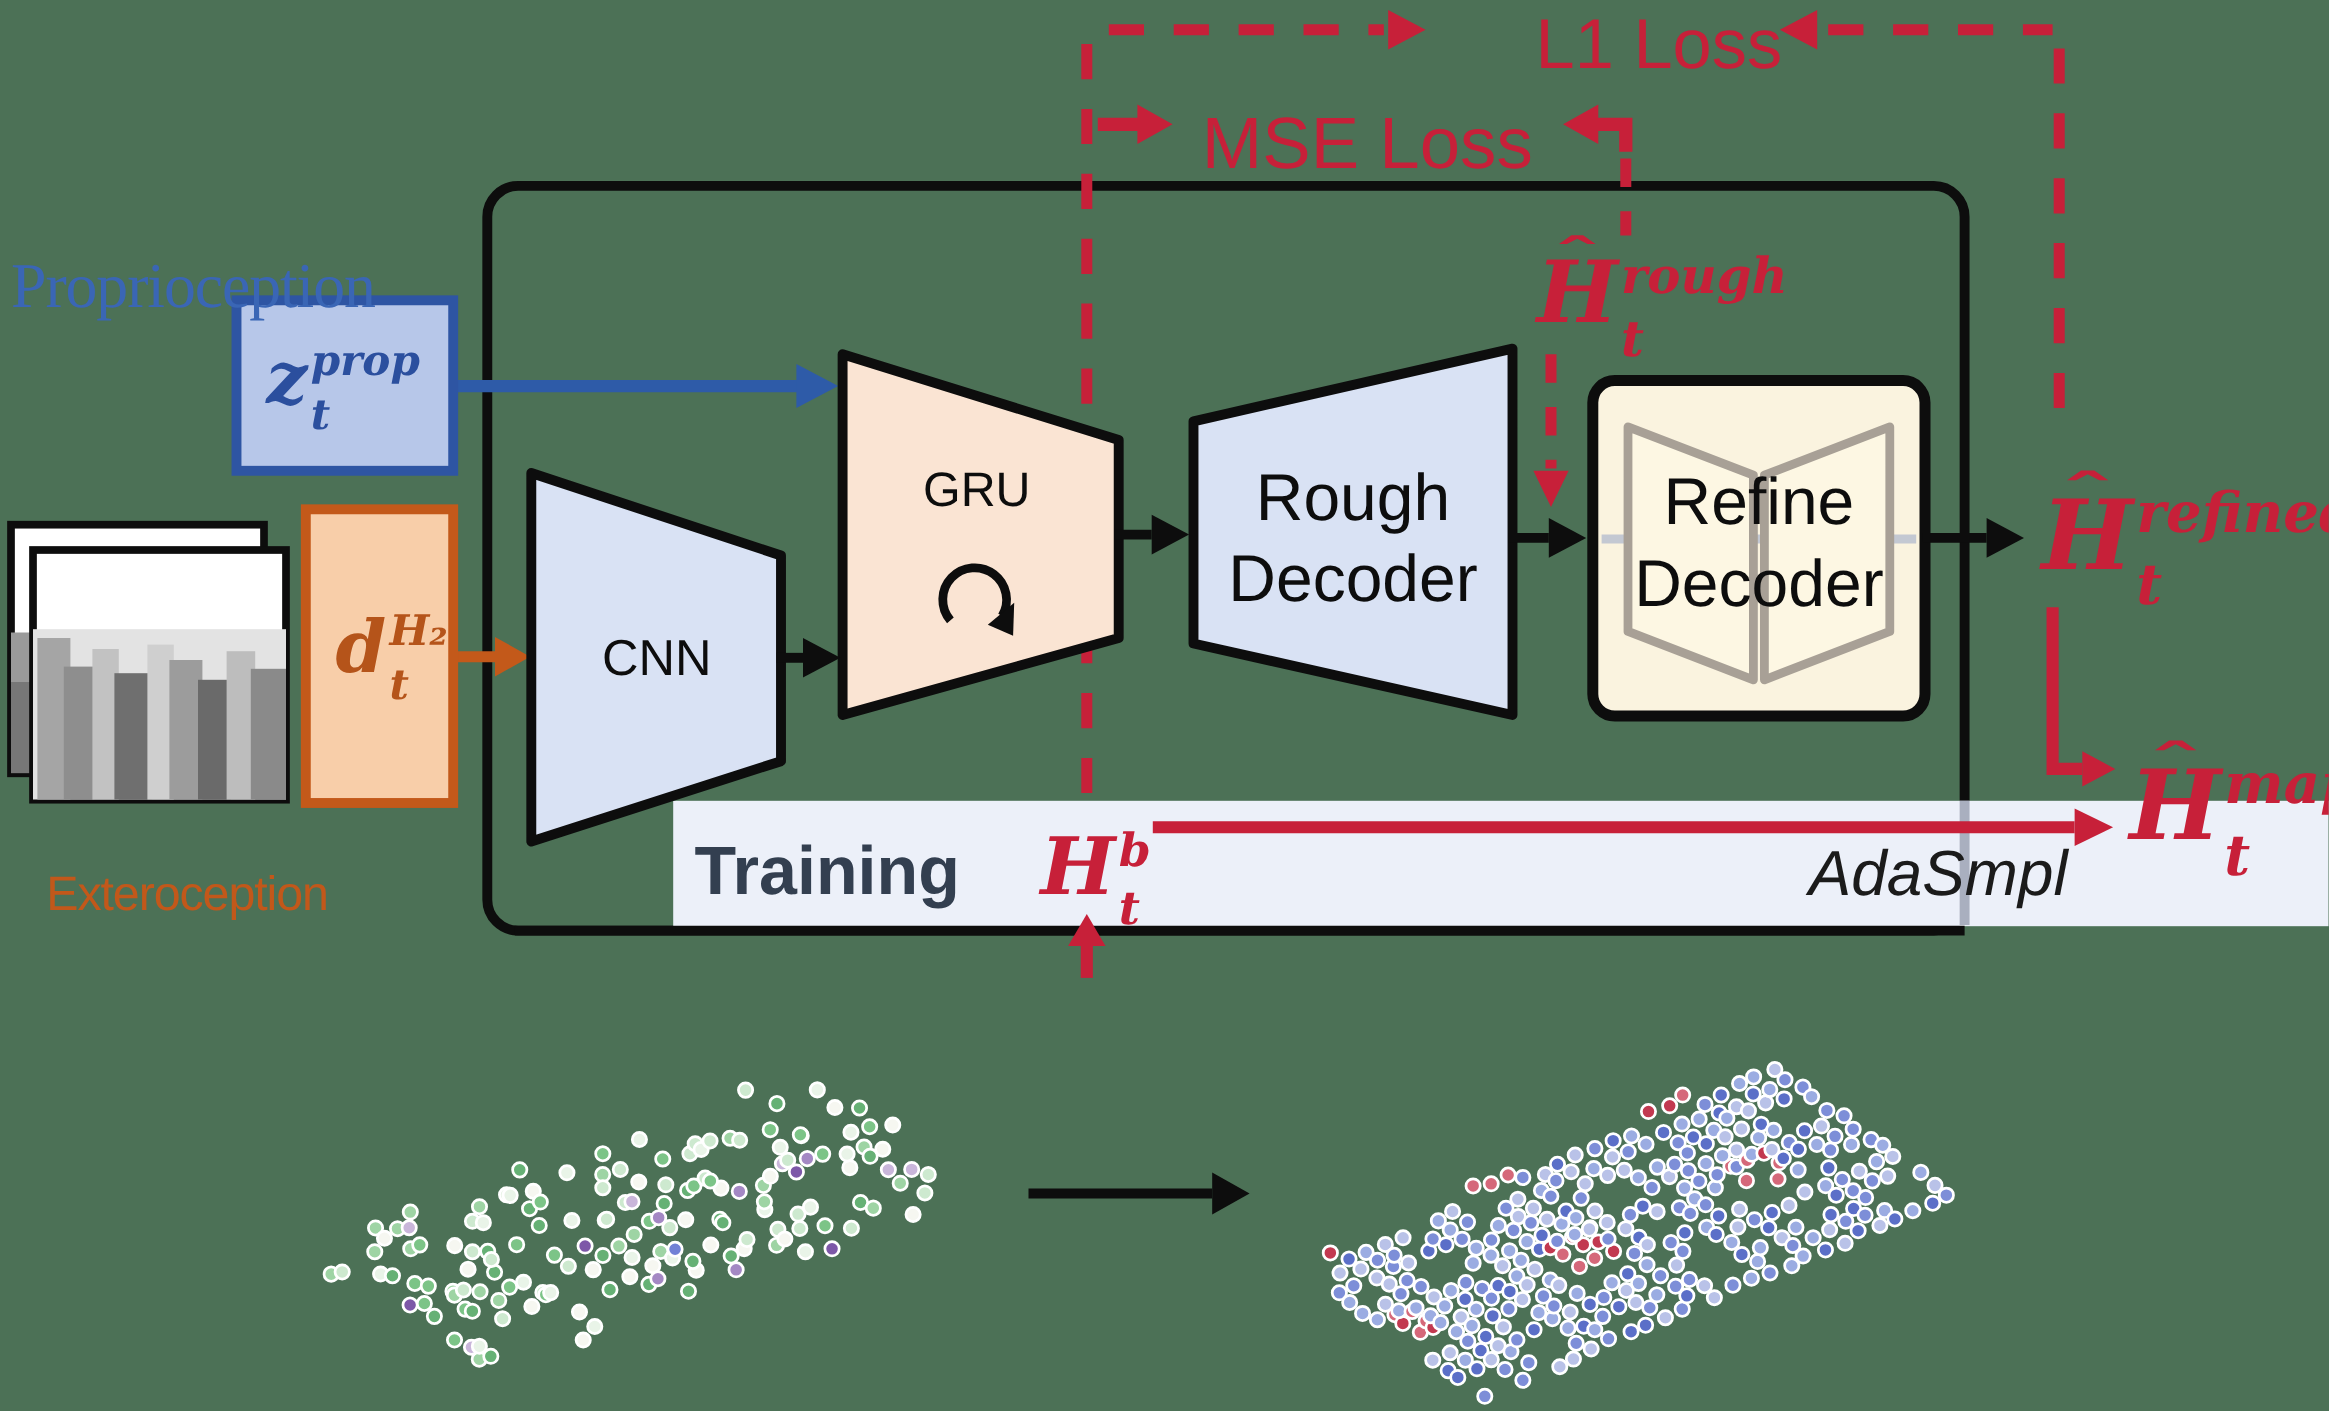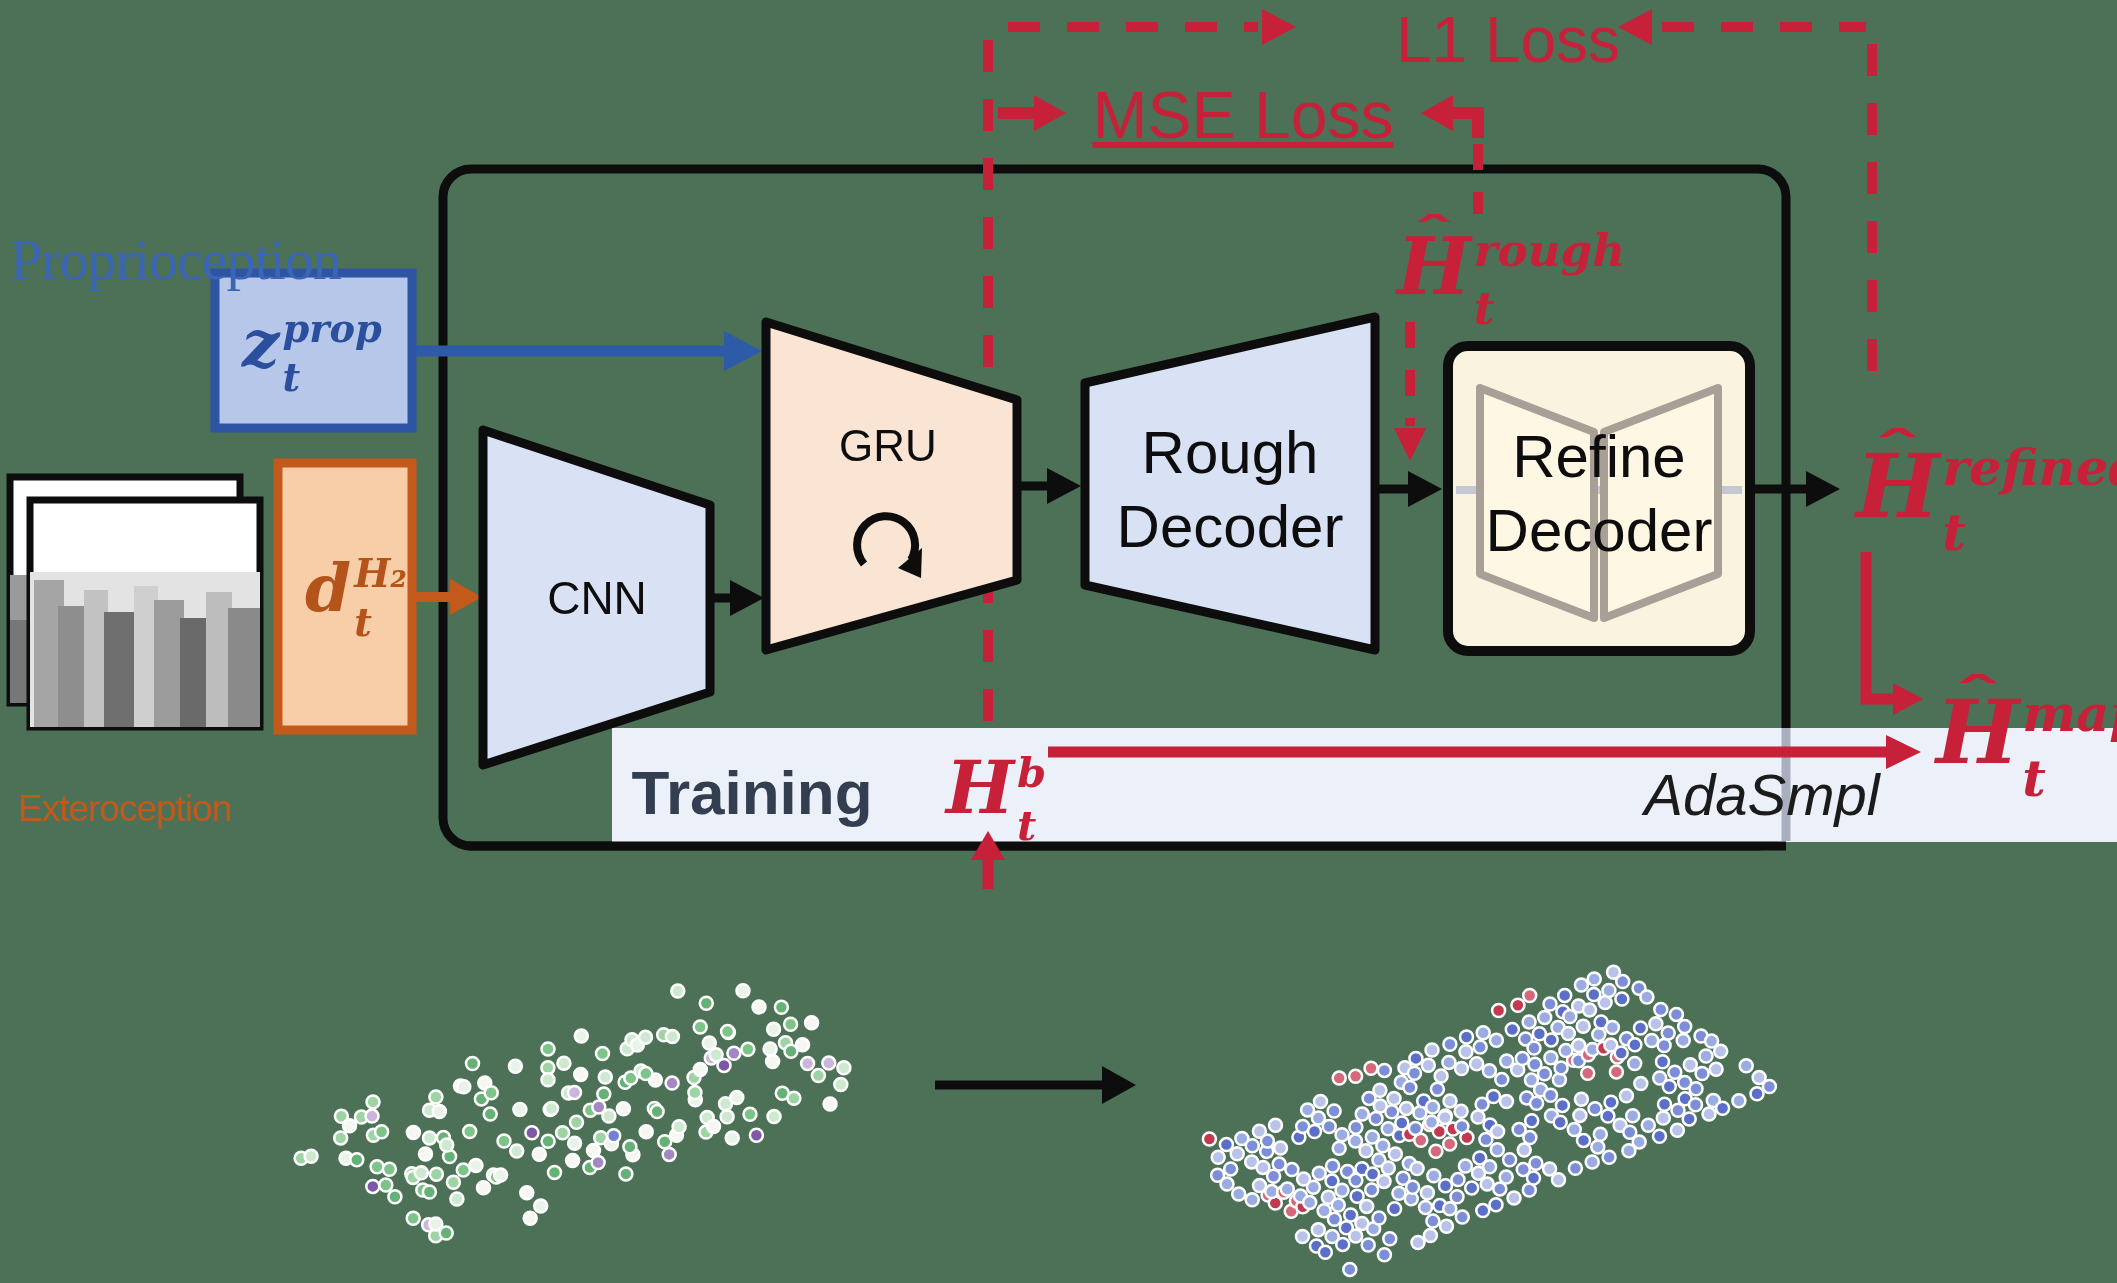--- a/index.html
+++ b/index.html
@@ -6,21 +6,21 @@
   body{
     width:2117px;height:1283px;position:relative;overflow:hidden;
     background:#4C7156;
     font-family:"Liberation Sans",sans-serif;
   }
   #stage{position:absolute;inset:0;}
   svg#diagram{position:absolute;left:0;top:0;}
   .lbl{position:absolute;white-space:nowrap;}
   .center{transform:translate(-50%,-50%);}
   .blue-t{color:#3A66B5;font-size:58px;letter-spacing:-1px;font-family:Liberation Serif, serif;}
-  .orange-t{color:#C2581A;font-size:37px;letter-spacing:-1px;}
+  .orange-t{color:#C2581A;font-size:44px;letter-spacing:-1px;margin-left:24px;}
   .red-t{color:#C72039;font-size:64px;letter-spacing:0px;}
   .black-t{color:#0d0d0d;font-size:62px;}
   .training-t{color:#333F50;font-size:62px;font-weight:700;text-align:center;}
   .ada-t{color:#1b1b1b;font-size:58px;}
   
   .mlab{position:absolute;display:flex;align-items:flex-start;
         font-family:"DejaVu Serif",serif;font-style:italic;font-weight:bold;
         color:#C72039;line-height:1;}
   .mlab .basewrap{position:relative;display:inline-block;}
   .mlab .base{line-height:1;display:inline-block;}
@@ -616,21 +616,21 @@
         <circle cx="1746.2" cy="1065.8" r="6.5" fill="#9bace2" stroke="#ffffff" stroke-width="2.5"></circle>
         <circle cx="1759.1" cy="1077.6" r="6.5" fill="#b9c2e8" stroke="#ffffff" stroke-width="2.5"></circle>
         <circle cx="1769.4" cy="1086.5" r="6.5" fill="#7d8ed8" stroke="#ffffff" stroke-width="2.5"></circle>
       </g>
 </svg>
 
 <div class="lbl blue-t" style="left:10px;top:226px;">Proprioception</div>
 <div class="lbl orange-t" style="left:18px;top:788px;">Exteroception</div>
 
 <div class="lbl red-t center" style="left:1508px;top:40px;">L1 Loss</div>
-<div class="lbl red-t center" style="left:1243px;top:115px;font-size:66px;text-decoration:underline;">MSE Loss</div>
+<div class="lbl red-t center" style="left:1243px;top:130px;font-size:66px;">MSE Loss</div>
 
 <div class="lbl black-t center" style="left:597px;top:598px;font-size:46px;">CNN</div>
 <div class="lbl black-t center" style="left:888px;top:446px;font-size:44px;">GRU</div>
 
 <div class="lbl black-t center" style="left:1230px;top:452px;font-size:60px;">Rough</div>
 <div class="lbl black-t center" style="left:1230px;top:526px;font-size:60px;">Decoder</div>
 <div class="lbl black-t center" style="left:1599px;top:456px;font-size:60px;">Refine</div>
 <div class="lbl black-t center" style="left:1599px;top:530px;font-size:60px;">Decoder</div>
 
 <div class="lbl training-t center" style="left:752px;top:792px;">Training</div>

